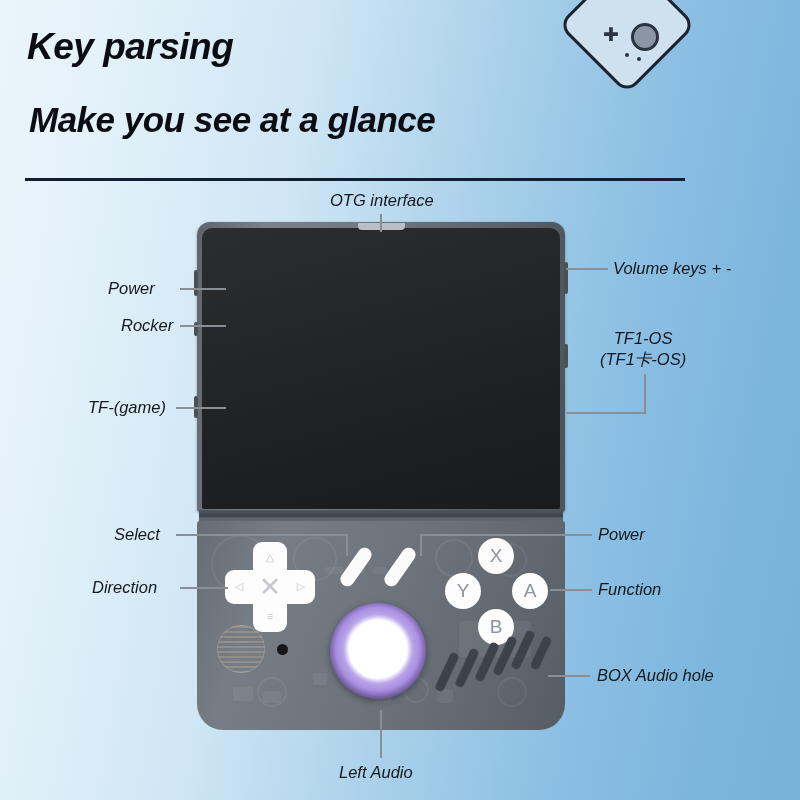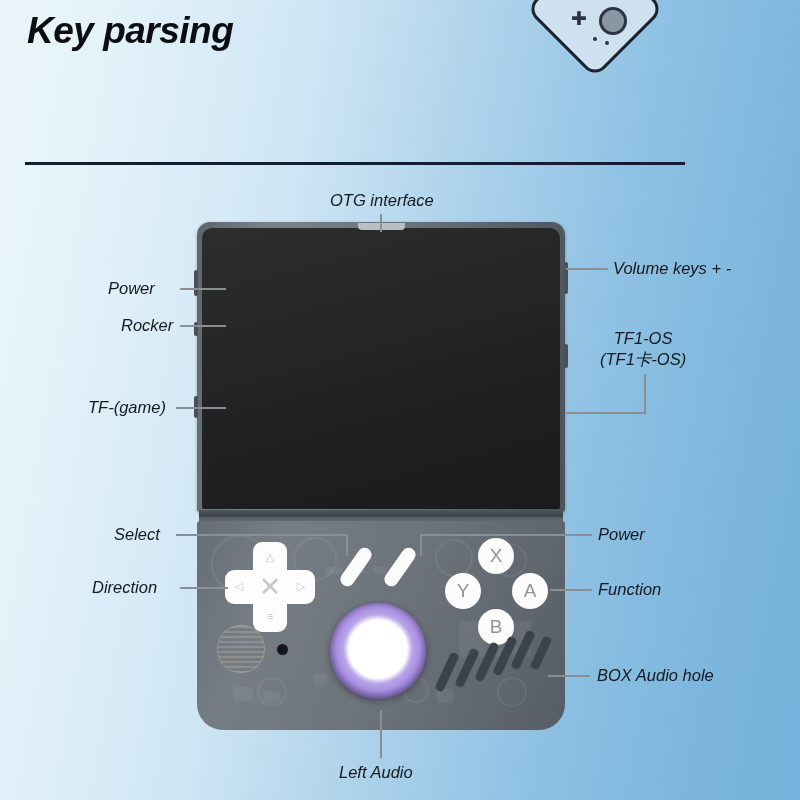--- a/index.html
+++ b/index.html
@@ -24,23 +24,24 @@
                 #a9d0ea 55%,
                 #8dc0e3 72%,
                 #7cb6de 88%,
                 #76b2db 100%);
     overflow: hidden;
   }
 
   
   #header {
     position: absolute;
-    left: 0; top: 0;
+    left: 0; top: 16px;
     width: 652px;
     height: 175px;
+    padding-left: 32px;
   }
   .headline {
     position: absolute;
     font-style: italic;
     font-weight: bold;
     color: #0b0d12;
     letter-spacing: -0.5px;
     white-space: nowrap;
   }
   #headline-1 {
@@ -339,20 +340,21 @@
     background: #8a8f95;
   }
 </style>
 </head>
 <body>
 
 <div id="page">
 
   <div id="header">
     <div class="headline" id="headline-1">Key parsing</div>
+    <div class="headline" id="headline-2">Make you see at a glance</div>
     <div id="header-rule"></div>
 
     <div id="corner-gamepad">
       <div class="cg-inner">
         <div class="cg-dpad">✚</div>
         <div class="cg-stick"></div>
         <div class="cg-dot" style="left:44px;top:74px;"></div>
         <div class="cg-dot" style="left:56px;top:78px;"></div>
       </div>
     </div>

